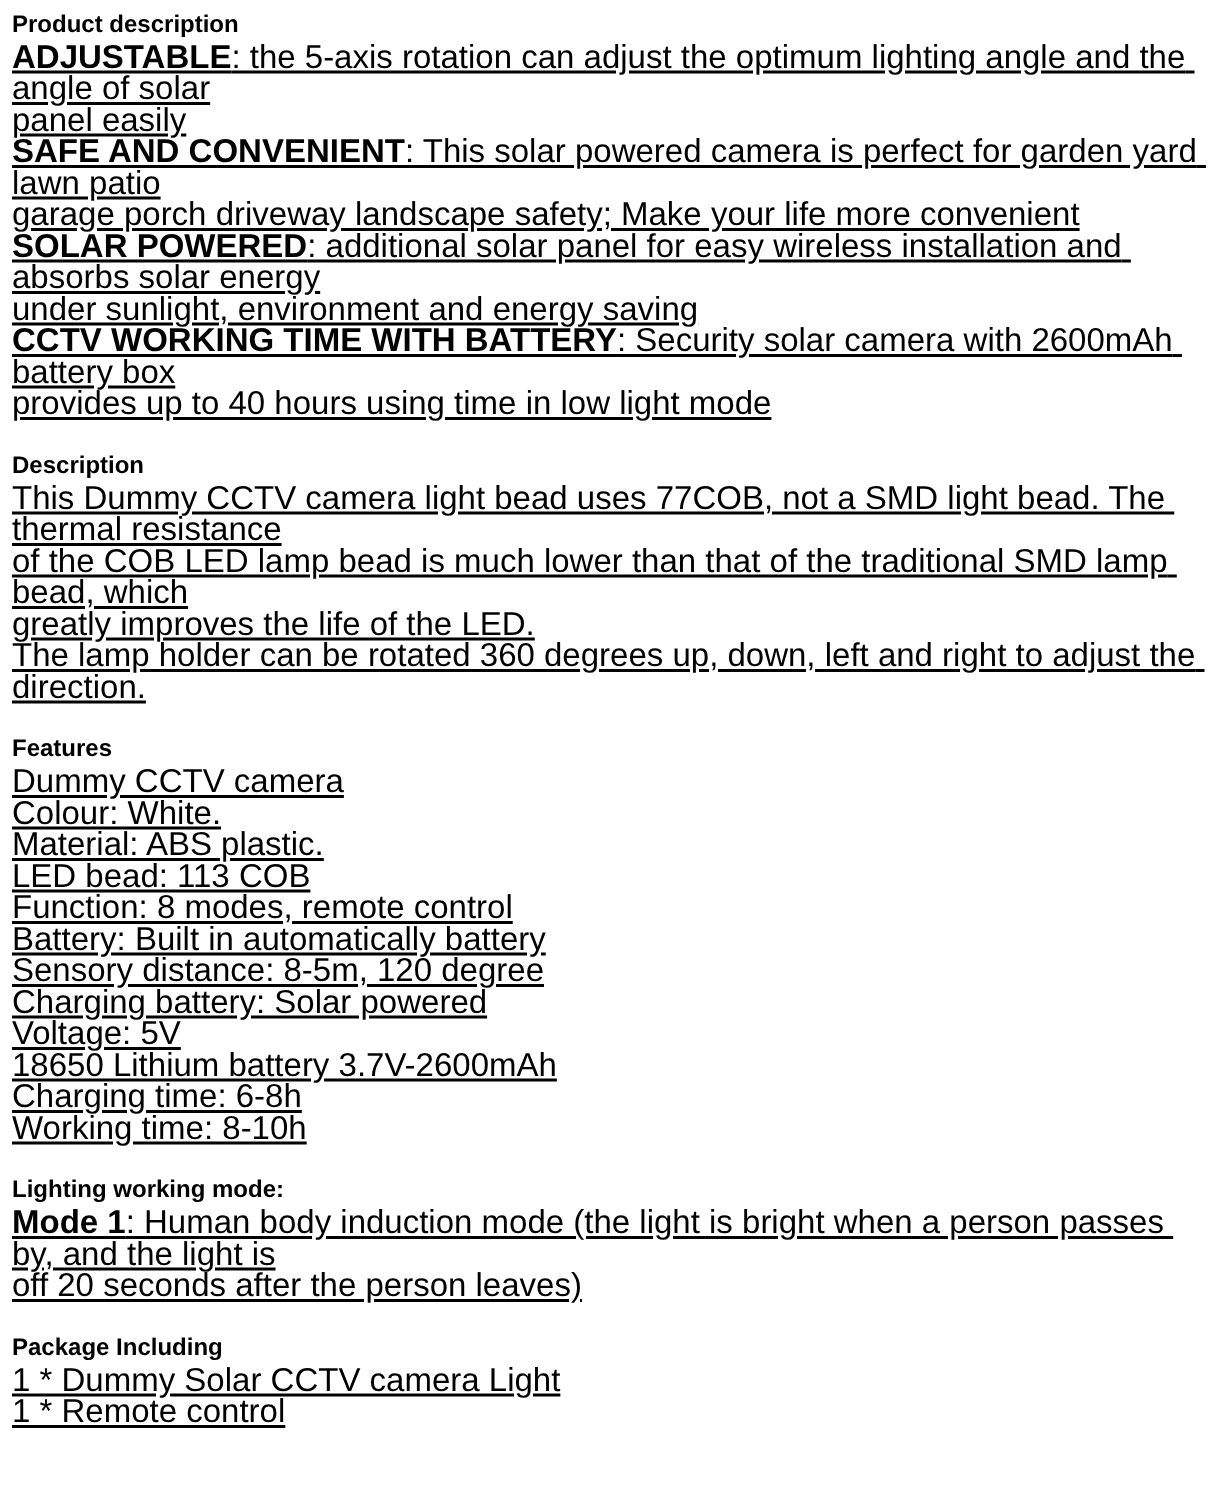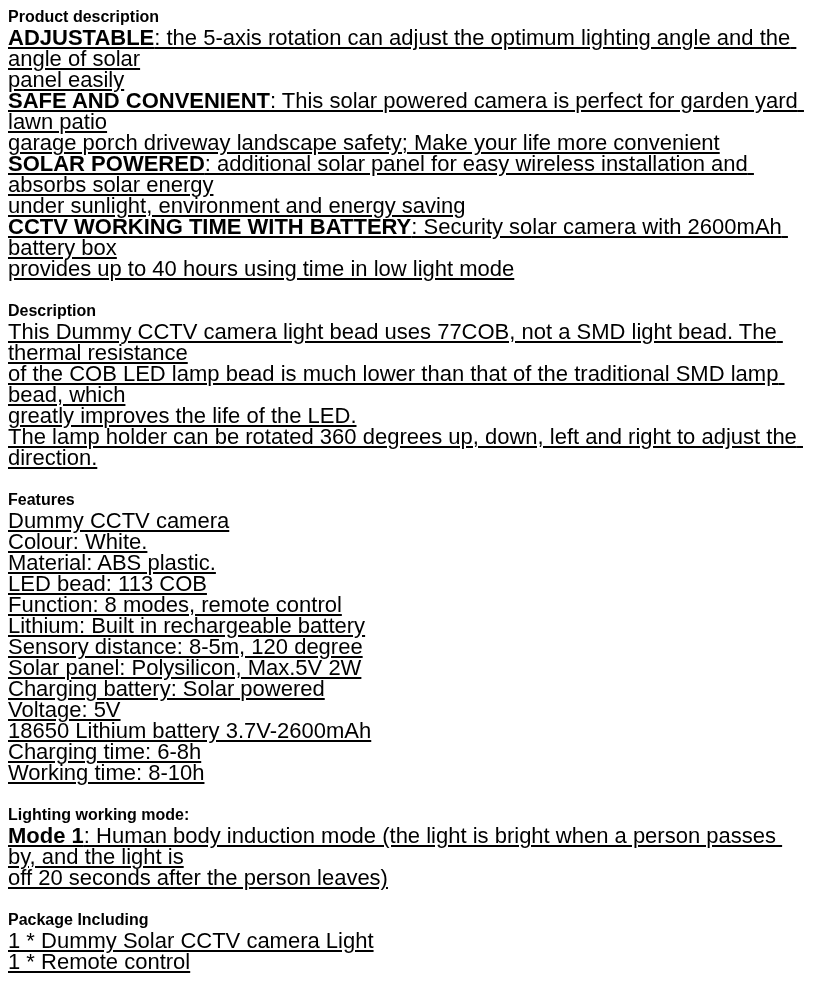--- a/index.html
+++ b/index.html
@@ -71,23 +71,22 @@
   </div>
 
   <div class="section">
     <p class="section-heading">Features</p>
     <div>
         <p class="para"><span>Dummy CCTV camera</span></p>
         <p class="para"><span>Colour: White.</span></p>
         <p class="para"><span>Material: ABS plastic.</span></p>
         <p class="para"><span>LED bead: 113 COB</span></p>
         <p class="para"><span>Function: 8 modes, remote control</span></p>
-        <p class="para"><span>Lithium: Built in rechargeable battery</span></p>
+        <p class="para"><span>Battery: Built in automatically battery</span></p>
         <p class="para"><span>Sensory distance: 8-5m, 120 degree</span></p>
-        <p class="para"><span>Solar panel: Polysilicon, Max.5V 2W</span></p>
         <p class="para"><span>Charging battery: Solar powered</span></p>
         <p class="para"><span>Voltage: 5V</span></p>
         <p class="para"><span>18650 Lithium battery 3.7V-2600mAh</span></p>
         <p class="para"><span>Charging time: 6-8h</span></p>
         <p class="para"><span>Working time: 8-10h</span></p>
       </div>
   </div>
 
   <div class="section">
     <p class="section-heading">Lighting working mode:</p>

